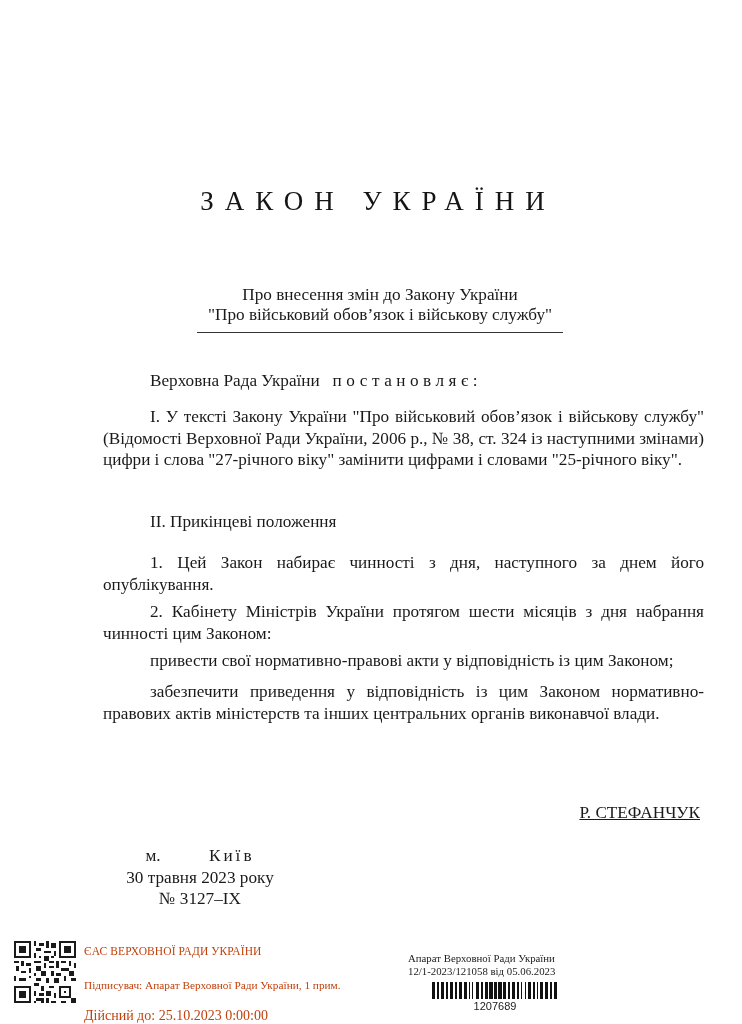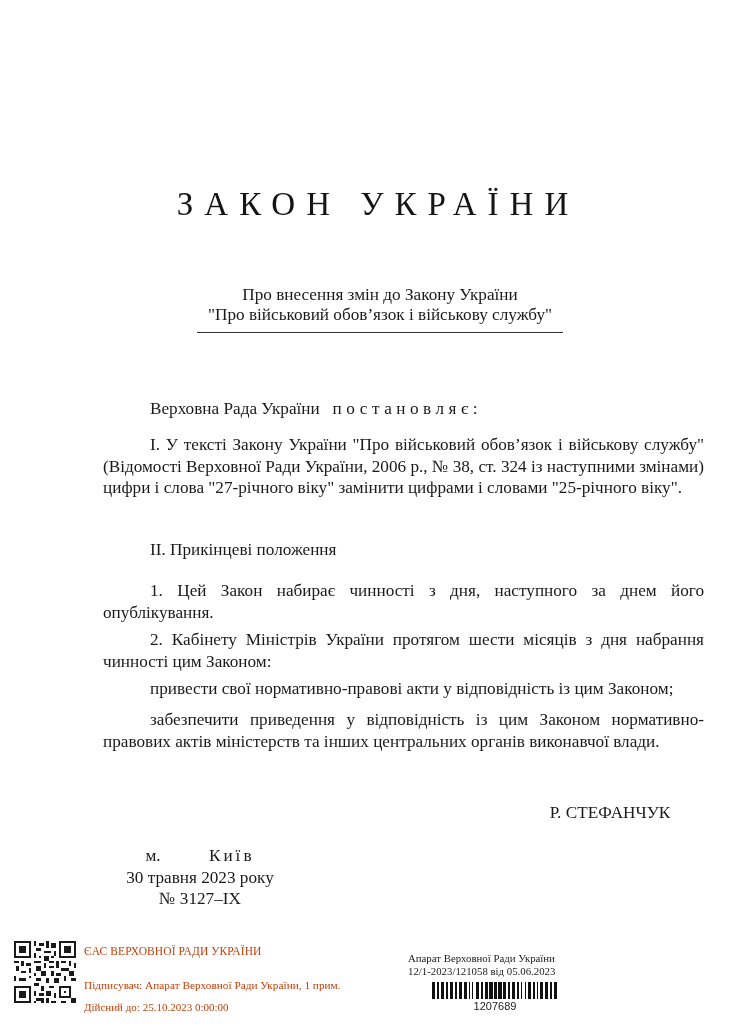--- a/index.html
+++ b/index.html
@@ -4,70 +4,70 @@
   <style>
     html, body { margin: 0; padding: 0; background: #ffffff; }
     body {
       width: 742px; height: 1024px; position: relative; overflow: hidden;
       font-family: "Liberation Serif", "DejaVu Serif", serif;
       color: #1a1a1a;
     }
     .page { position: absolute; left: 0; top: 0; width: 742px; height: 1024px; }
     .title {
       position: absolute; left: 0; width: 742px; top: 186px;
-      text-align: center; font-size: 33px; letter-spacing: 11px;
+      text-align: center; font-size: 27px; letter-spacing: 11px;
       padding-left: 14px; box-sizing: border-box; color: #151515;
     }
     .subtitle {
       position: absolute; left: 190px; width: 380px; top: 285px;
       text-align: center; font-size: 17.2px; line-height: 20px;
     }
     .subtitle-rule {
       position: absolute; left: 197px; width: 366px; top: 332px;
       height: 0; border-top: 1.3px solid #333;
     }
     .body-text {
       position: absolute; left: 103px; width: 601px;
-      font-size: 17.2px; line-height: 21.5px; text-align: justify; margin-top: 28px;
+      font-size: 17.2px; line-height: 21.5px; text-align: justify;
     }
     .indent { text-indent: 47px; }
     .spaced { letter-spacing: 4.5px; }
     .preamble { top: 370px; }
     .s1 { top: 406px; }
     .s2 { top: 511px; }
     .p1 { top: 552px; }
     .p2 { top: 601px; }
     .p3 { top: 650px; }
     .p4 { top: 681px; }
     .sig-left {
       position: absolute; left: 100px; width: 190px; top: 781px;
       text-align: center; font-size: 17.2px; line-height: 21px;
     }
     .sig-right {
       position: absolute; left: 520px; width: 180px; top: 802px;
-      text-align: center; font-size: 17.2px; line-height: 21px;
+      text-align: right; font-size: 17.2px; line-height: 21px; text-decoration: underline;
     }
     .place-block {
       position: absolute; left: 90px; width: 220px; top: 845px;
       text-align: center; font-size: 17.2px; line-height: 21.5px;
     }
     .place-block .city-spaced { letter-spacing: 3px; margin-left: 44px; }
 
     
     .qr {
       position: absolute; left: 14px; top: 941px; width: 62px; height: 62px;
     }
     .eds {
       position: absolute; left: 84px; top: 944px; width: 300px;
       font-family: Liberation Serif, serif; color: #c2410c;
     }
     .eds .org { font-size: 11.5px; line-height: 14px; letter-spacing: 0.1px; }
     .eds .signer { font-size: 11.3px; line-height: 14px; margin-top: 20px; }
     .eds .cert { font-size: 8.6px; line-height: 12px; }
-    .eds .valid { font-size: 11px; line-height: 15px; margin-top: 8px; }
+    .eds .valid { font-size: 14px; line-height: 15px; margin-top: 16px; }
 
     .reg {
       position: absolute; left: 408px; top: 952px; width: 180px;
       font-family: "Liberation Serif", serif; color: #222; font-size: 10.8px; line-height: 13px;
       text-align: left;
     }
     .barcode {
       position: absolute; left: 432px; top: 982px; width: 126px; height: 17px;
     }
     .barcode-num {

